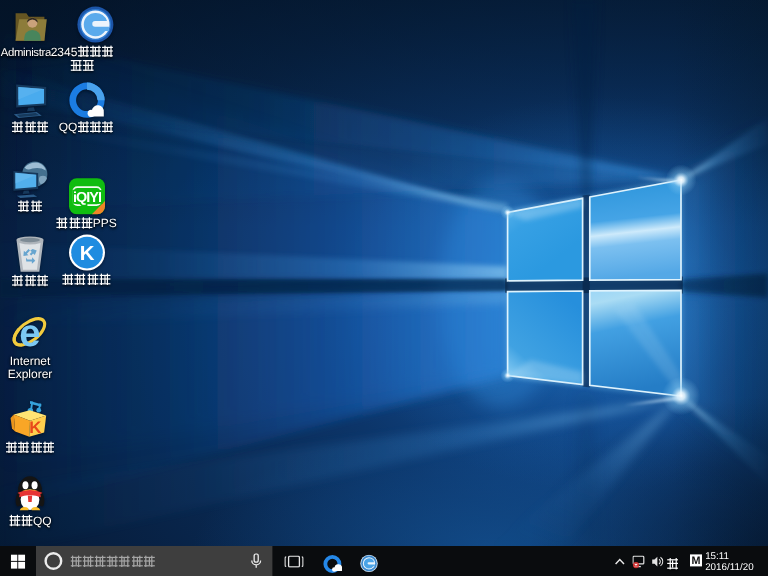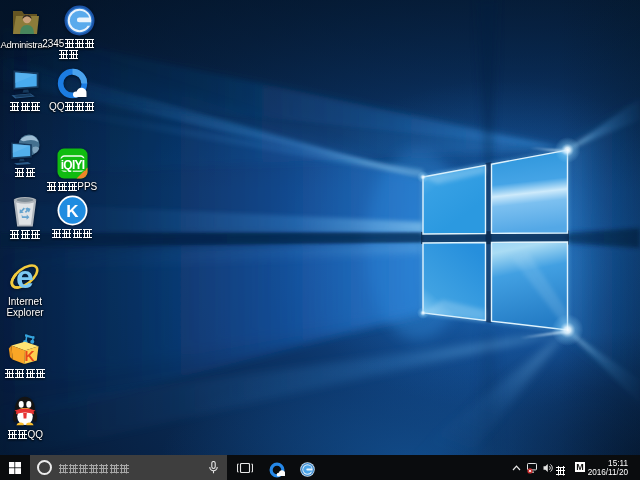--- a/index.html
+++ b/index.html
@@ -25,21 +25,21 @@
 #sbox .ring{width:11px;height:11px;border:2px solid #ececec;border-radius:50%;margin-left:7px;}
 #sbox .ph{margin-left:6px;}
 #sbox .ph .cj{filter:none;opacity:.88;background:
  linear-gradient(#b4b4b4,#b4b4b4) 0px 0.5px/9px 1.1px no-repeat,
  linear-gradient(#b4b4b4,#b4b4b4) 0px 4px/9px 1.1px no-repeat,
  linear-gradient(#b4b4b4,#b4b4b4) 0px 8px/9px 1.1px no-repeat,
  linear-gradient(#b4b4b4,#b4b4b4) 1.5px 0px/1.1px 9.5px no-repeat,
  linear-gradient(#b4b4b4,#b4b4b4) 6.5px 0px/1.1px 9.5px no-repeat,
  linear-gradient(#b4b4b4,#b4b4b4) 4px 2px/1.1px 6px no-repeat;}
 .tray{position:absolute;color:#fff;}
-#clock{position:absolute;right:12px;top:4px;text-align:right;color:#fff;
+#clock{position:absolute;right:12px;top:4px;text-align:left;color:#fff;
  font-size:8.2px;line-height:9px;}
 </style></head>
 <body>
 <svg id="wall" width="640" height="480" viewBox="0 0 640 480">
 <defs>
  <radialGradient id="bg1" cx="0.795" cy="0.53" r="0.92">
   <stop offset="0" stop-color="#1a6ab8"></stop>
   <stop offset="0.2" stop-color="#11498c"></stop>
   <stop offset="0.42" stop-color="#0c3569"></stop>
   <stop offset="0.65" stop-color="#092850"></stop>

